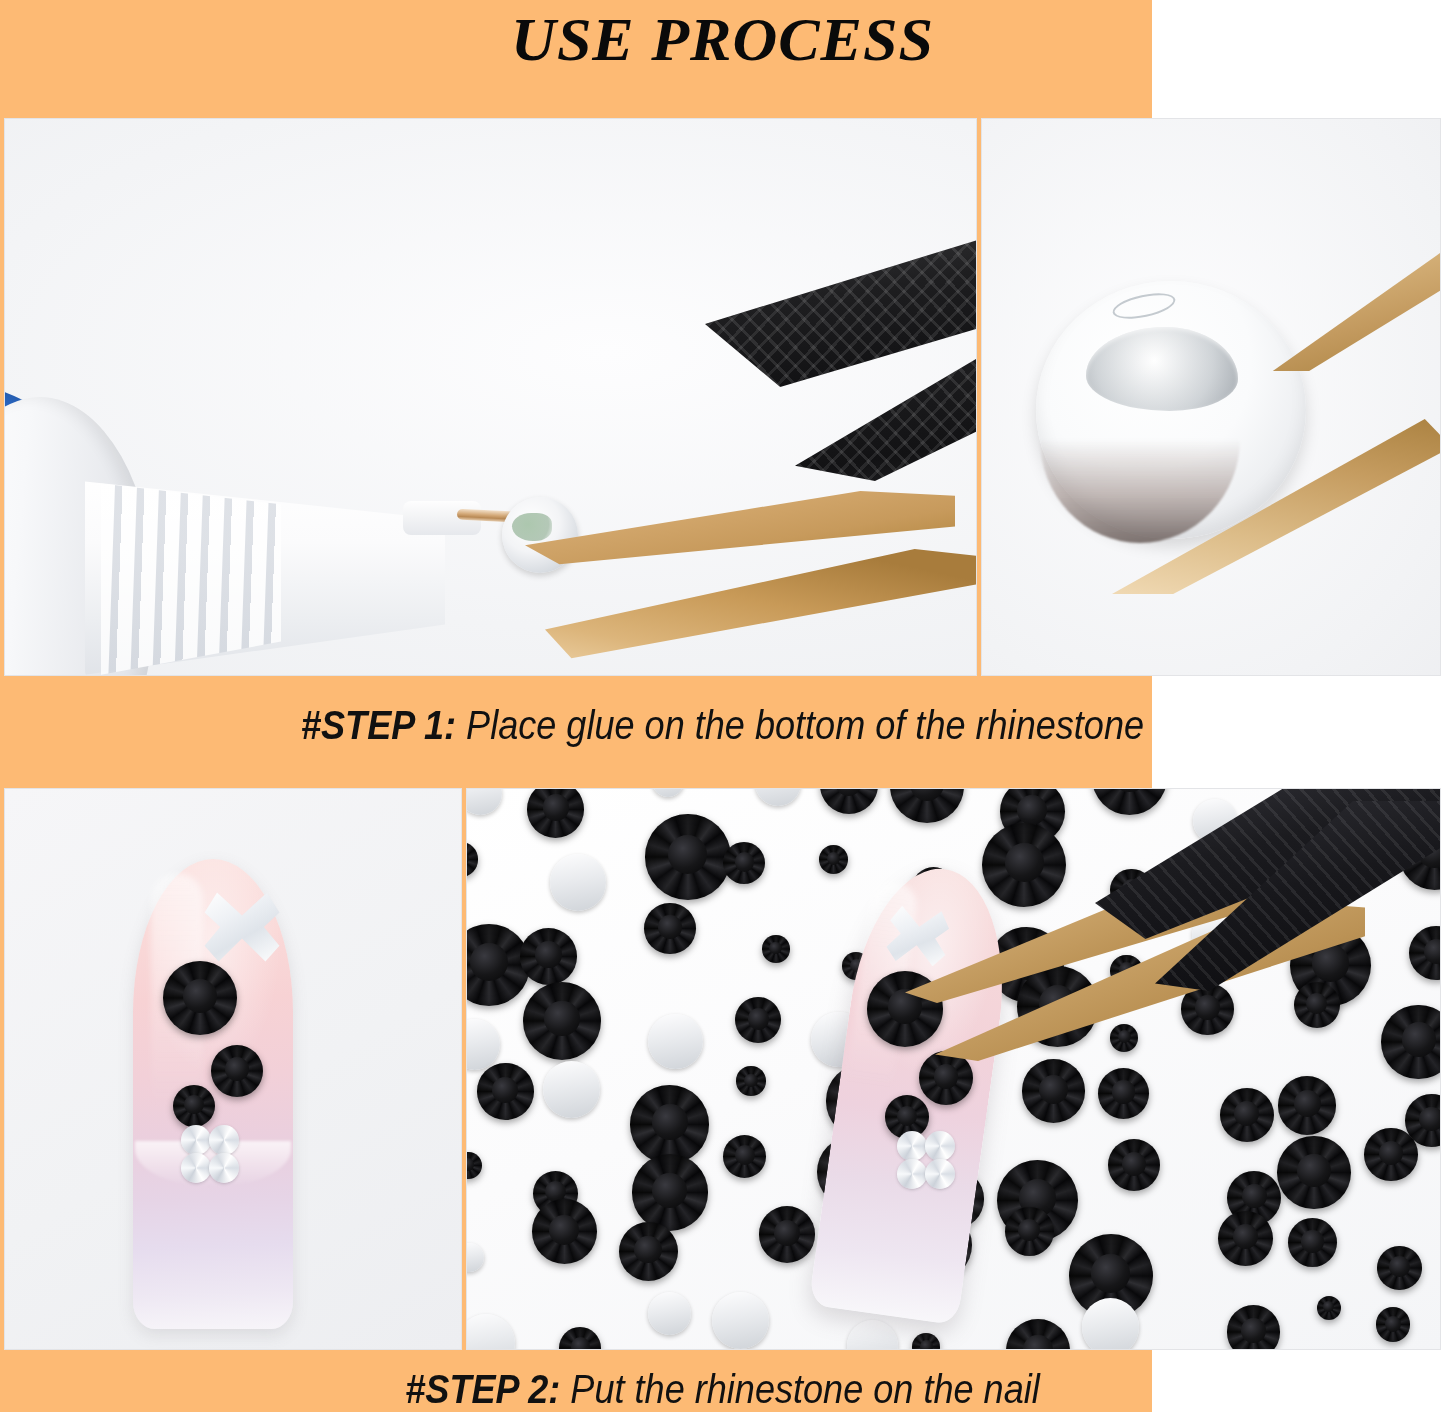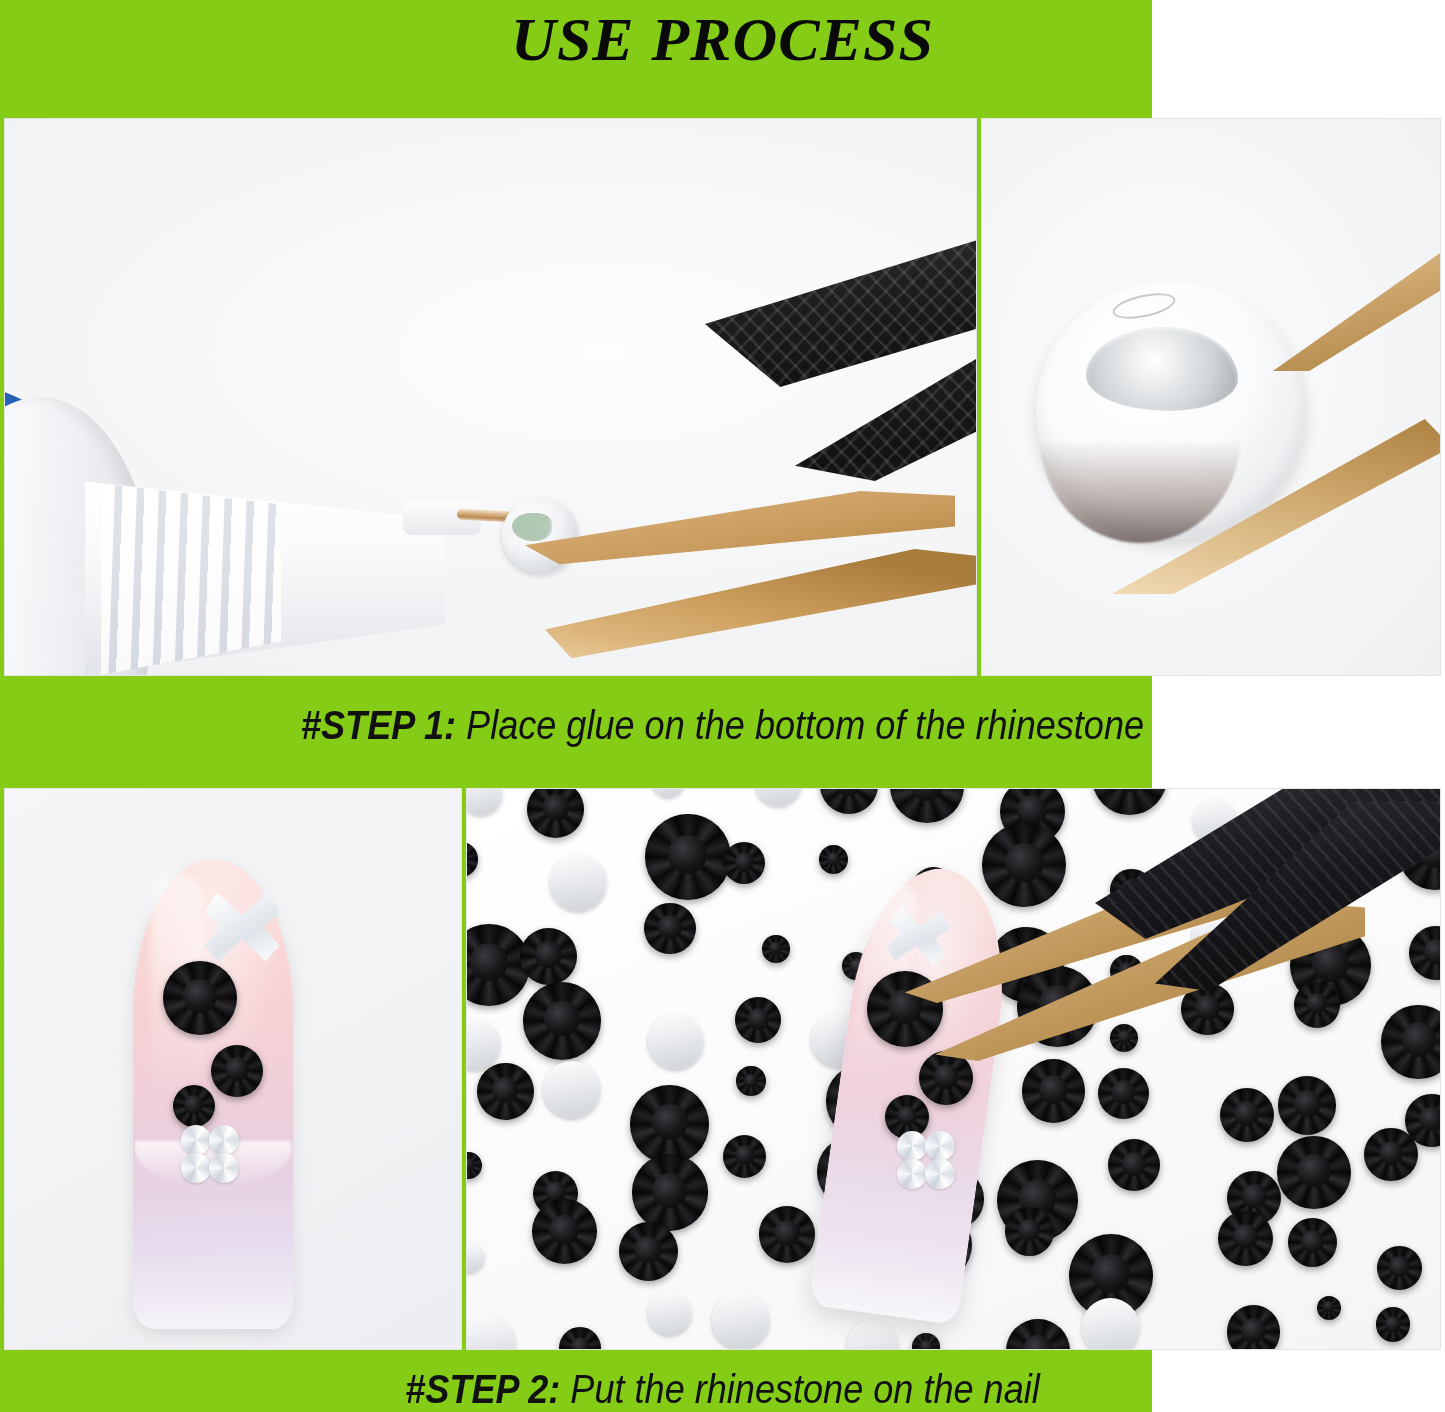--- a/index.html
+++ b/index.html
@@ -2,21 +2,21 @@
 <html><head>
 <meta charset="utf-8">
 <style>
   * { box-sizing: border-box; margin: 0; padding: 0; }
   html, body {
     width: 1445px; height: 1412px;
     background: #ffffff;
     font-family: "Liberation Sans", sans-serif;
     overflow: hidden;
   }
-  .page { position: relative; width: 1152px; height: 1412px; background:#84cc16; }
+  .page { position: relative; width: 1152px; height: 1412px; background:#fdba74; }
 
   
   .title {
     position: absolute; left: 0; top: 2px; width: 1445px;
     text-align: center;
     font-family: "Liberation Serif", serif;
     font-weight: 700; font-style: italic;
     font-size: 62px; letter-spacing: 1px;
     color: #0a0a0a; line-height: 74px;
     white-space: nowrap;

